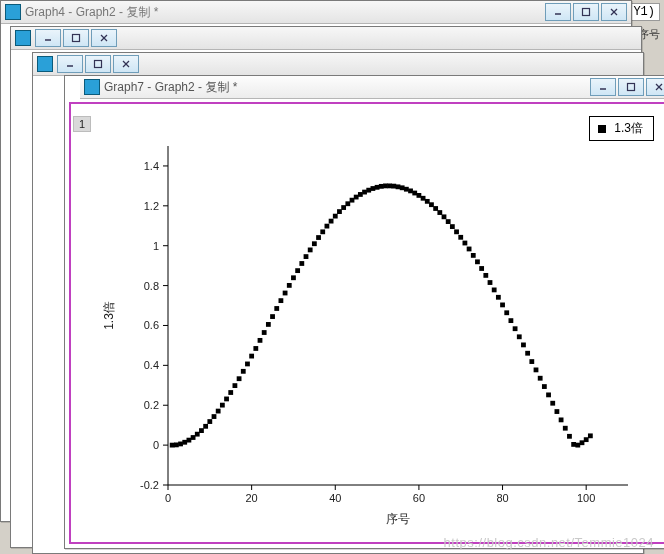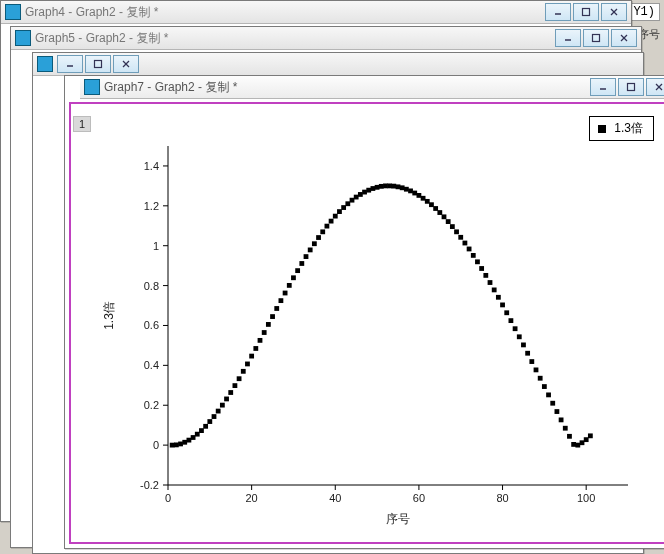--- a/index.html
+++ b/index.html
@@ -53,21 +53,20 @@
                 <line x1="2" y1="2" x2="8" y2="8" stroke="#335" stroke-width="1.3"></line>
                 <line x1="8" y1="2" x2="2" y2="8" stroke="#335" stroke-width="1.3"></line>
               </svg>
             </span>
           </span>
         </div>
       </div>
       <div class="win" style="left: 10px; top: 26px; width: 630px; height: 520px;">
         <div class="titlebar">
           <span class="app-icon"></span>
-          <span class="title-text">Graph5 - Graph2 - 复制 *</span>
           <span class="win-btns">
             <span class="win-btn">
               <svg viewBox="0 0 10 10">
                 <line x1="2" y1="7" x2="8" y2="7" stroke="#335" stroke-width="1.5"></line>
               </svg>
             </span>
             <span class="win-btn">
               <svg viewBox="0 0 10 10">
                 <rect x="1.5" y="1.5" width="7" height="7" fill="none" stroke="#335" stroke-width="1.2"></rect>
               </svg>
@@ -268,13 +267,14 @@
               <rect x="498.23636363636365" y="336.00350024307244" width="4.8" height="4.8" fill="#000000"></rect>
               <rect x="502.41818181818184" y="336.71764705882356" width="4.8" height="4.8" fill="#000000"></rect>
               <rect x="506.6" y="334.33715767298656" width="4.8" height="4.8" fill="#000000"></rect>
               <rect x="510.78181818181827" y="331.2425214713985" width="4.8" height="4.8" fill="#000000"></rect>
               <rect x="514.9636363636364" y="327.4337384540593" width="4.8" height="4.8" fill="#000000"></rect>
             </svg>
           </div>
         </div>
       </div>
     </div>
+  <div class="watermark">https://blog.csdn.net/Temmie1024</div>
 </div>
 
 </body></html>

